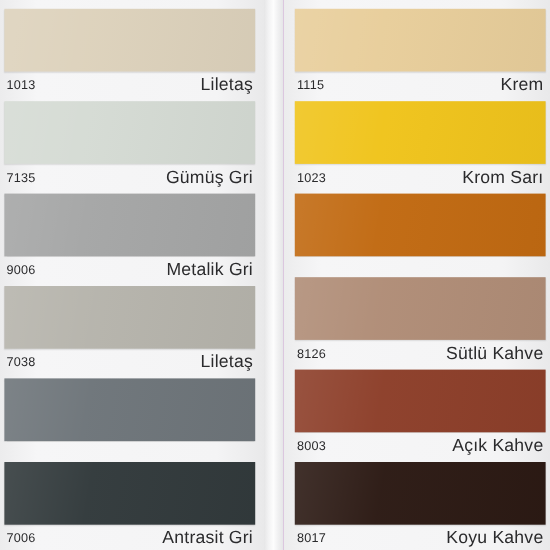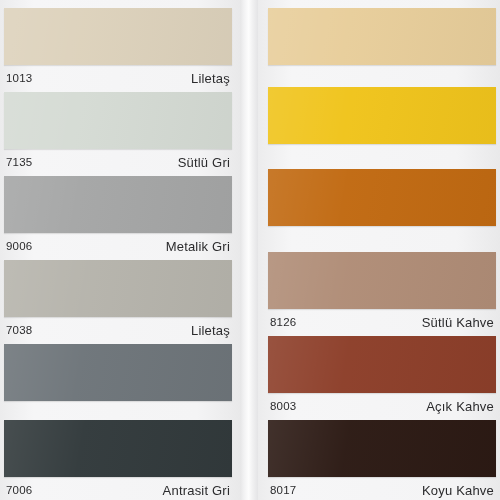--- a/index.html
+++ b/index.html
@@ -90,21 +90,21 @@
     padding: 3px 2px 0 2px;
     height: 20px;
   }
   .code {
     font-size: 11.5px;
     color: #2b2b2d;
     letter-spacing: 0.2px;
     white-space: nowrap;
   }
   .name {
-    font-size: 13px;
+    font-size: 16px;
     color: #2b2b2d;
     letter-spacing: 0.2px;
     white-space: nowrap;
     text-align: right;
   }
 
   
   .swatch-list .swatch-row:first-child .chip { margin-top: 8px; }
 </style>
 </head>
@@ -118,21 +118,21 @@
           <div class="chip" style="background: rgb(221, 210, 188);"></div>
           <div class="caption">
             <span class="code">1013</span>
             <span class="name">Liletaş</span>
           </div>
         </div>
         <div class="swatch-row">
           <div class="chip" style="background: rgb(213, 219, 212);"></div>
           <div class="caption">
             <span class="code">7135</span>
-            <span class="name">Sütlü Gri</span>
+            <span class="name">Gümüş Gri</span>
           </div>
         </div>
         <div class="swatch-row">
           <div class="chip" style="background: rgb(165, 166, 166);"></div>
           <div class="caption">
             <span class="code">9006</span>
             <span class="name">Metalik Gri</span>
           </div>
         </div>
         <div class="swatch-row">
@@ -154,23 +154,31 @@
         </div>
       </div>
   </div>
 
   <div class="gutter"></div>
 
   <div class="page page-right">
     <div class="swatch-list" id="col-right">
         <div class="swatch-row">
           <div class="chip" style="background: rgb(232, 206, 155);"></div>
+          <div class="caption">
+            <span class="code">1115</span>
+            <span class="name">Krem</span>
+          </div>
         </div>
         <div class="swatch-row">
           <div class="chip" style="background: rgb(240, 196, 28);"></div>
+          <div class="caption">
+            <span class="code">1023</span>
+            <span class="name">Krom Sarı</span>
+          </div>
         </div>
         <div class="swatch-row">
           <div class="chip" style="background: rgb(193, 106, 18);"></div>
         </div>
         <div class="swatch-row">
           <div class="chip" style="background: rgb(176, 141, 119);"></div>
           <div class="caption">
             <span class="code">8126</span>
             <span class="name">Sütlü Kahve</span>
           </div>

